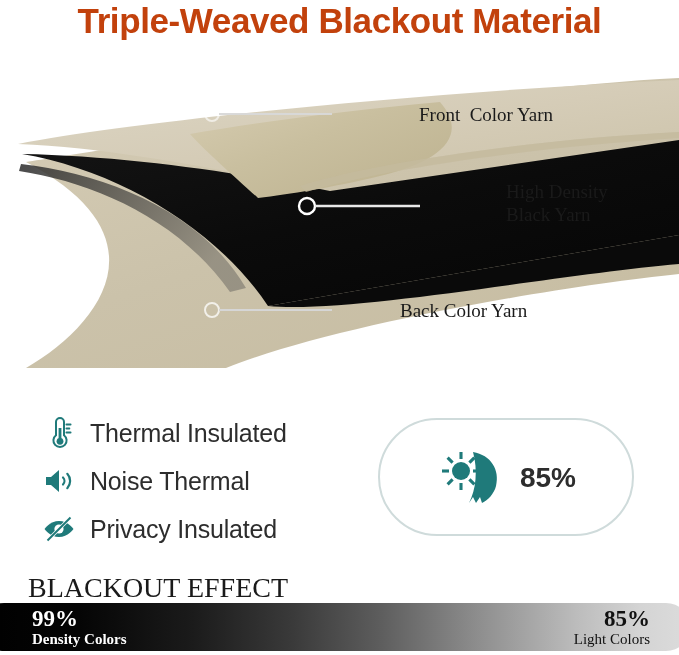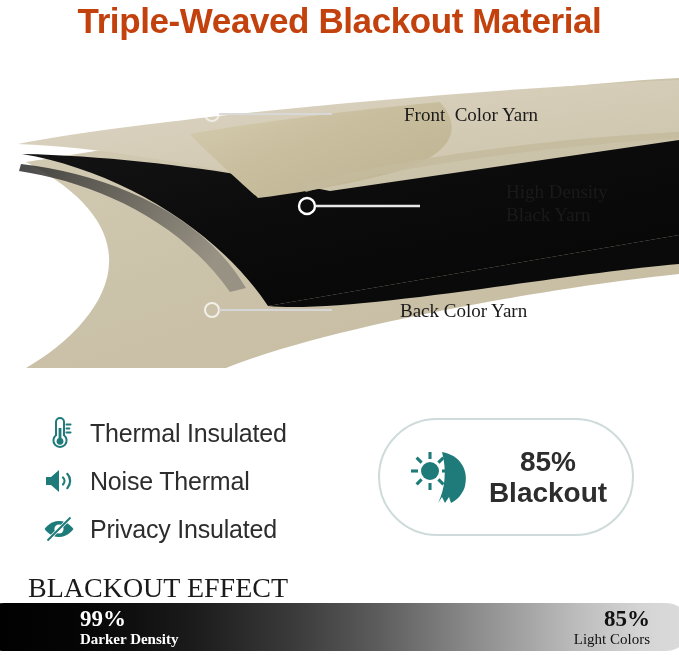--- a/index.html
+++ b/index.html
@@ -46,21 +46,21 @@
 
   
   .callout-label {
     position: absolute;
     font-family: "Liberation Serif", serif;
     font-size: 19px;
     color: #1a1a1a;
     line-height: 23px;
     white-space: pre;
   }
-  #label-front  { left: 404px; top: 103px; }
+  #label-front  { left: 419px; top: 103px; }
   #label-high   { left: 506px; top: 180px; }
   #label-back   { left: 400px; top: 299px; }
 
   
   #feature-list {
     position: absolute;
     left: 42px;
     top: 412px;
     width: 330px;
   }
@@ -146,21 +146,21 @@
         #8d8d8d 70%,
         #bcbcbc 84%,
         #d4d4d4 93%,
         #dcdcdc 100%);
     overflow: hidden;
   }
   .bar-end {
     position: absolute;
     top: 4px;
   }
-  #bar-left-end  { left: 52px; text-align: left; margin-left: 48px; }
+  #bar-left-end  { left: 52px; text-align: left; }
   #bar-right-end { right: 40px; text-align: right; }
 
   .bar-pct {
     display: block;
     font-family: "Liberation Serif", serif;
     font-weight: bold;
     font-size: 23px;
     line-height: 24px;
     white-space: nowrap;
   }
@@ -314,28 +314,27 @@
         <line x1="33.4" y1="33.4" x2="38.4" y2="38.4"></line>
         <line x1="11.6" y1="38.4" x2="16.6" y2="33.4"></line>
         <line x1="33.4" y1="16.6" x2="38.4" y2="11.6"></line>
       </g>
 
       <path d="M 37 6 C 55 9 64 24 60 40 C 58 48 52 54 46 57 L 44 51 L 40 57 L 37 51 L 33 57 C 40 44 42 24 37 6 Z" fill="#1f7a7a"></path>
     </svg>
   </span>
   <span id="badge-text">
     <span id="badge-pct">85%</span>
-    <span id="badge-word">Blackout</span>
   </span>
 </div>
 
 <div id="blackout-effect-heading">BLACKOUT EFFECT</div>
 
 <div id="blackout-bar">
   <span class="bar-end" id="bar-left-end">
     <span class="bar-pct">99%</span>
-    <span class="bar-sub">Darker Density</span>
+    <span class="bar-sub">Density Colors</span>
   </span>
   <span class="bar-end" id="bar-right-end">
     <span class="bar-pct">85%</span>
     <span class="bar-sub">Light Colors</span>
   </span>
 </div>
 
 </body></html>

